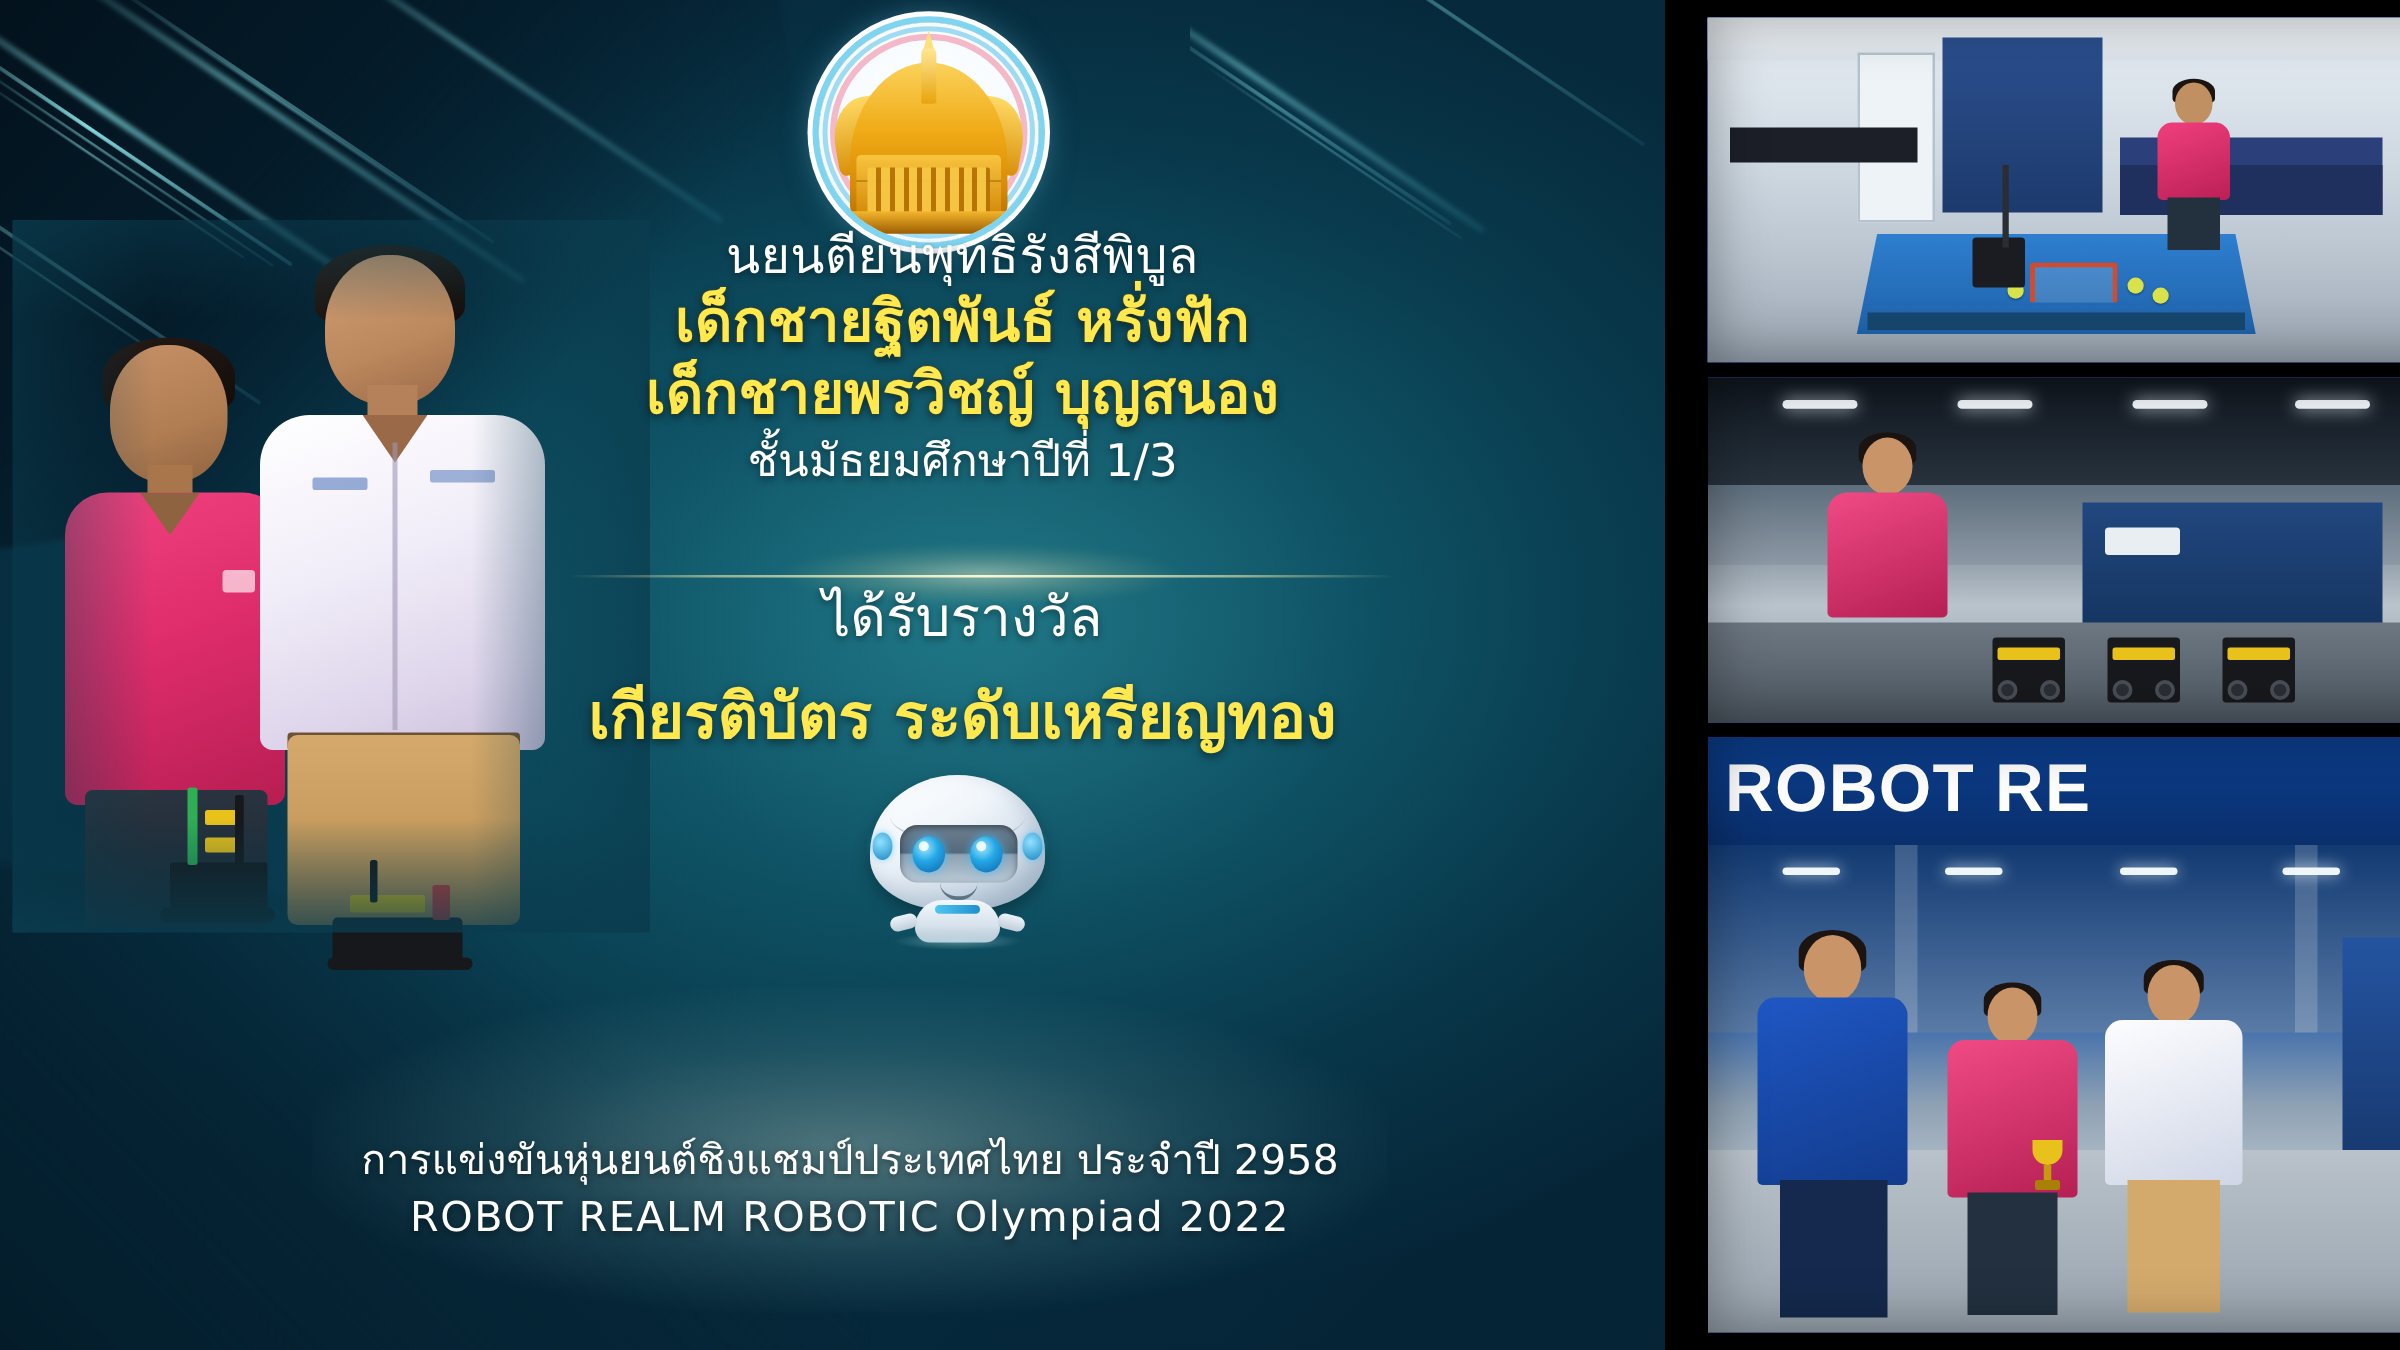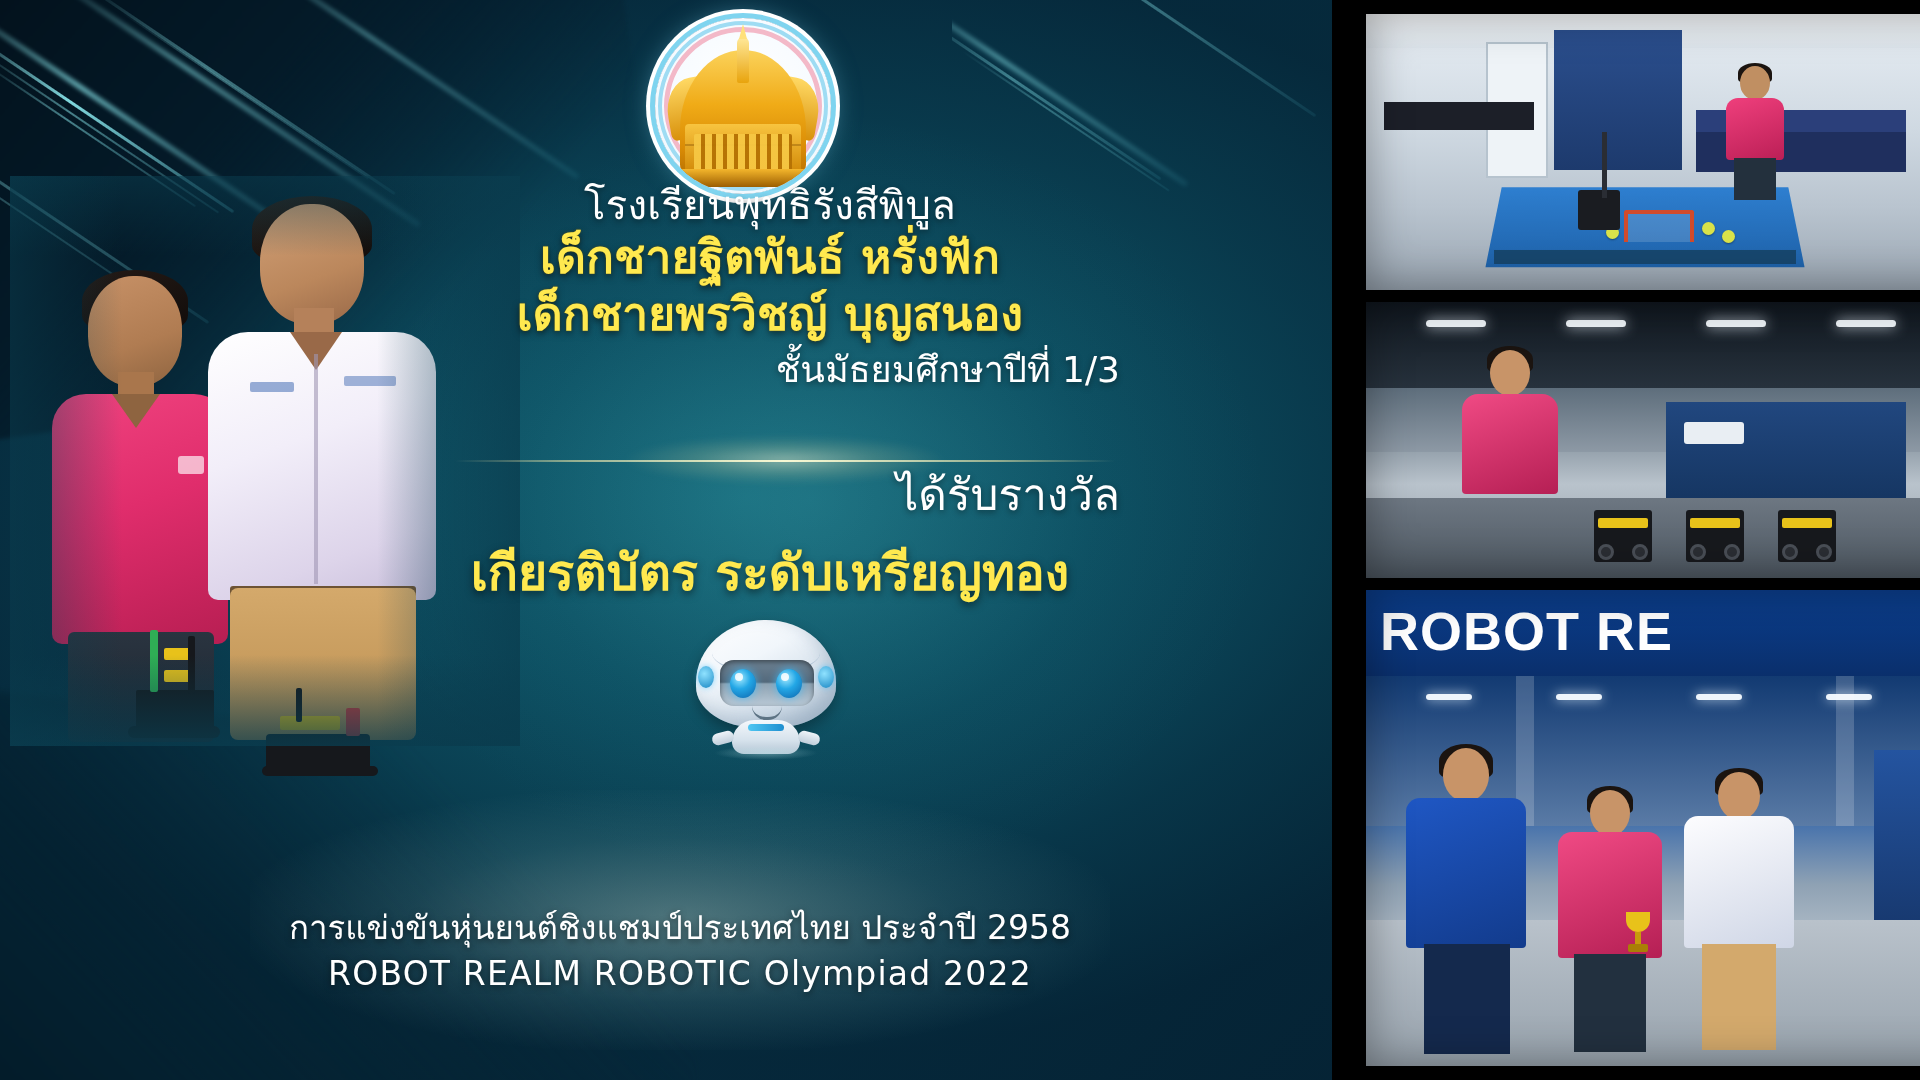--- a/index.html
+++ b/index.html
@@ -98,40 +98,40 @@
   #textblock{
     position:absolute; left:420px; top:182px; width:700px; text-align:center;
     text-shadow:0 2px 6px rgba(0,0,0,.45);
   }
   .t-school{ font-size:40px; color:#ffffff; line-height:1.18; font-weight:400; letter-spacing:.3px; }
   .t-congrat{ font-size:40px; color:#ffffff; line-height:1.2; font-weight:400; margin-top:2px; }
   .t-name{
     font-size:46px; font-weight:bold; color:#ffe94f; line-height:1.24; letter-spacing:.2px;
     text-shadow:0 3px 7px rgba(0,0,0,.55), 0 0 2px rgba(120,90,0,.8);
   }
-  .t-class{ font-size:36px; color:#ffffff; font-weight:400; margin-top:4px; line-height:1.3;text-align:right; }
+  .t-class{ font-size:36px; color:#ffffff; font-weight:400; margin-top:4px; line-height:1.3; }
 
   .divider{
     position:absolute; left:455px; top:452px; width:660px; height:18px; pointer-events:none;
   }
   .divider .line{
     position:absolute; left:0; top:8px; width:100%; height:2px;
     background:linear-gradient(90deg, rgba(255,240,170,0) 0%, rgba(255,240,170,.55) 18%, rgba(255,255,220,.95) 50%, rgba(255,240,170,.55) 82%, rgba(255,240,170,0) 100%);
   }
   .divider .flare{
     position:absolute; left:50%; top:-16px; margin-left:-160px; width:320px; height:48px;
     background:radial-gradient(ellipse at center, rgba(255,250,210,.45) 0%, rgba(255,240,170,.16) 40%, rgba(255,240,170,0) 72%);
     filter:blur(3px);
   }
 
   #awardblock{
     position:absolute; left:420px; top:466px; width:700px; text-align:center;
     text-shadow:0 2px 6px rgba(0,0,0,.45);
   }
-  .t-awardlead{ font-size:44px; color:#ffffff; font-weight:400; line-height:1.3;text-align:right; }
+  .t-awardlead{ font-size:44px; color:#ffffff; font-weight:400; line-height:1.3; }
   .t-award{
     font-size:50px; font-weight:bold; color:#ffe94f; line-height:1.3; margin-top:18px;
     text-shadow:0 3px 8px rgba(0,0,0,.55);
   }
   .t-event{ font-size:36px; color:#ffffff; font-weight:400; line-height:1.32; margin-top:2px; }
 
   
   #robot{ position:absolute; left:668px; top:620px; width:196px; height:130px; }
   #robot .head{
     position:absolute; left:28px; top:0; width:140px; height:108px;
@@ -402,21 +402,21 @@
       <div class="wing-l"></div>
       <div class="wing-r"></div>
       <div class="dome"></div>
       <div class="spire"></div>
       <div class="tiers"></div>
       <div class="pillars"></div>
       <div class="base"></div>
     </div>
 
     <div id="textblock">
-      <div class="t-school">โรงเรียนพุทธิรังสีพิบูล</div>
+      <div class="t-school">นยนตียนพุทธิรังสีพิบูล</div>
       <div class="t-name">เด็กชายฐิตพันธ์  หรั่งฟัก</div>
       <div class="t-name">เด็กชายพรวิชญ์  บุญสนอง</div>
       <div class="t-class">ชั้นมัธยมศึกษาปีที่ 1/3</div>
     </div>
 
     <div class="divider">
       <div class="line"></div>
       <div class="flare"></div>
     </div>
 

